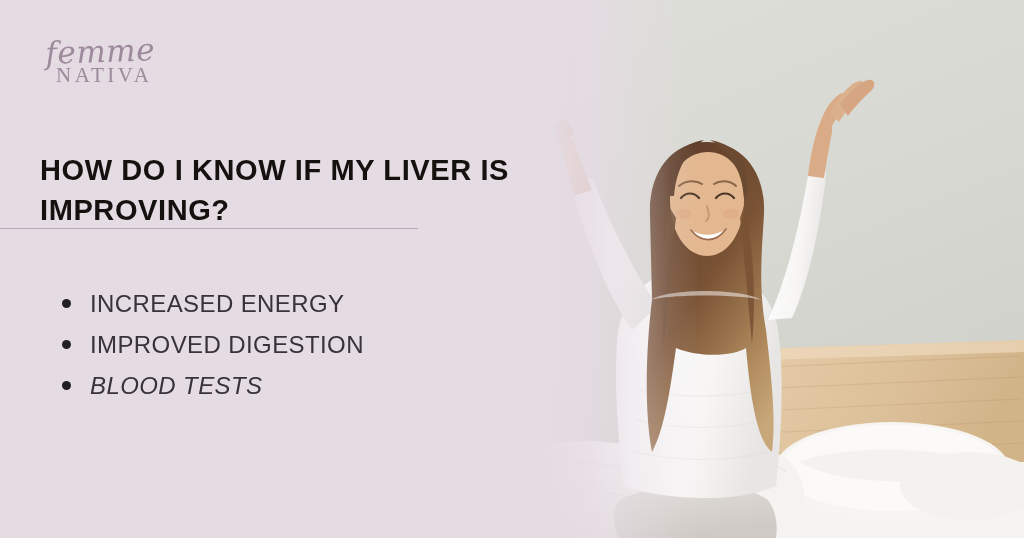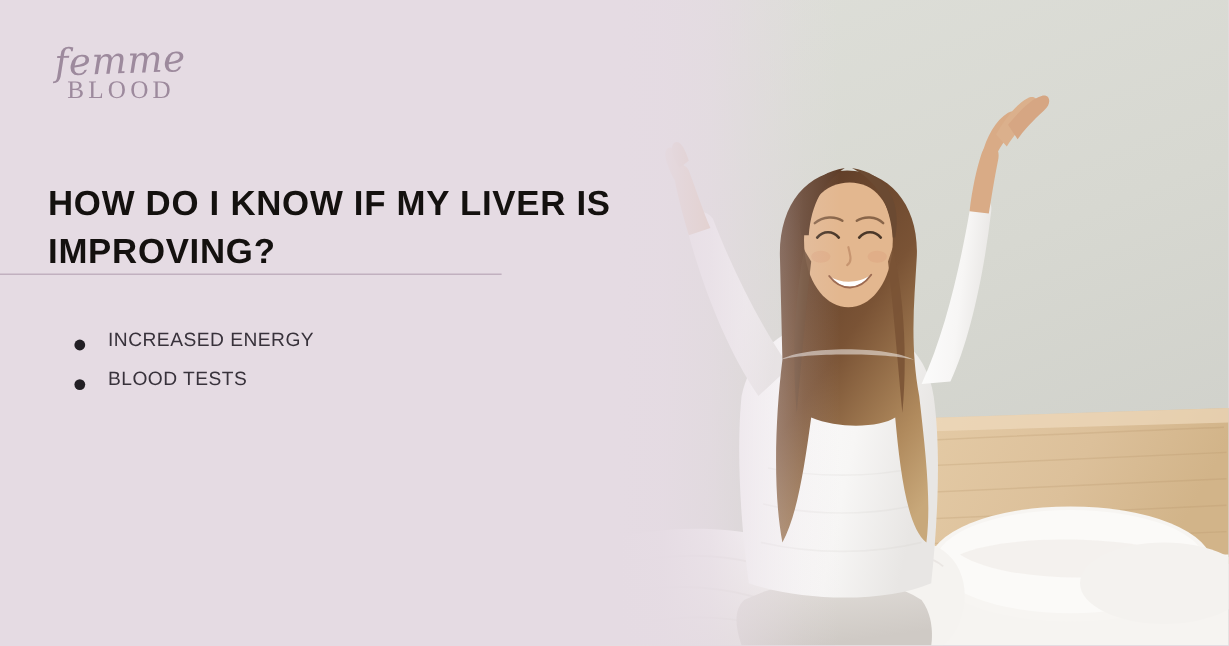--- a/index.html
+++ b/index.html
@@ -112,29 +112,30 @@
     left: 56px;
     top: 276px;
     margin: 0;
     padding: 0;
     list-style: none;
     width: 440px;
   }
   .bullets li {
     position: relative;
     padding-left: 34px;
-    font-size: 16px;
+    font-size: 24px;
     line-height: 1;
     letter-spacing: 0.4px;
     color: #38323b;
     margin-bottom: 17px;
     text-transform: uppercase;
     font-weight: 400;
-  }
-  .bullets li:last-child { margin-bottom: 0; }
+    margin-top: 16px;
+  }
+  .bullets li:last-child { margin-bottom: 0; font-style: italic; }
   .bullets li .dot {
     position: absolute;
     left: 6px;
     top: 7px;
     width: 9px;
     height: 9px;
     border-radius: 50%;
     background: #221f24;
   }
 </style>
@@ -276,31 +277,35 @@
       <path d="M244 206 C254 250 256 300 252 344 C248 300 244 252 240 218 Z" fill="#7a5335" opacity="0.9"></path>
       <path d="M170 208 C162 250 160 300 164 344 C168 300 172 252 176 218 Z" fill="#6b4a32" opacity="0.9"></path>
 
       <path d="M150 300 C170 288 240 288 262 300 C240 294 170 294 150 300 Z" fill="#ffffff" opacity="0.5"></path>
     </svg>
     <div class="photo-fade"></div>
   </div>
 
   <div class="logo">
     <span class="logo-script">femme</span>
-    <span class="logo-word">BLOOD</span>
+    <span class="logo-word">NATIVA</span>
   </div>
 
   <h1 class="headline">HOW DO I KNOW IF MY LIVER IS IMPROVING?</h1>
 
   <div class="divider"></div>
 
   <ul class="bullets">
     <li>
       <span class="dot"></span>
       <span>INCREASED ENERGY</span>
     </li>
     <li>
       <span class="dot"></span>
+      <span>IMPROVED DIGESTION</span>
+    </li>
+    <li>
+      <span class="dot"></span>
       <span>BLOOD TESTS</span>
     </li>
   </ul>
 
 </div>
 
 </body></html>

